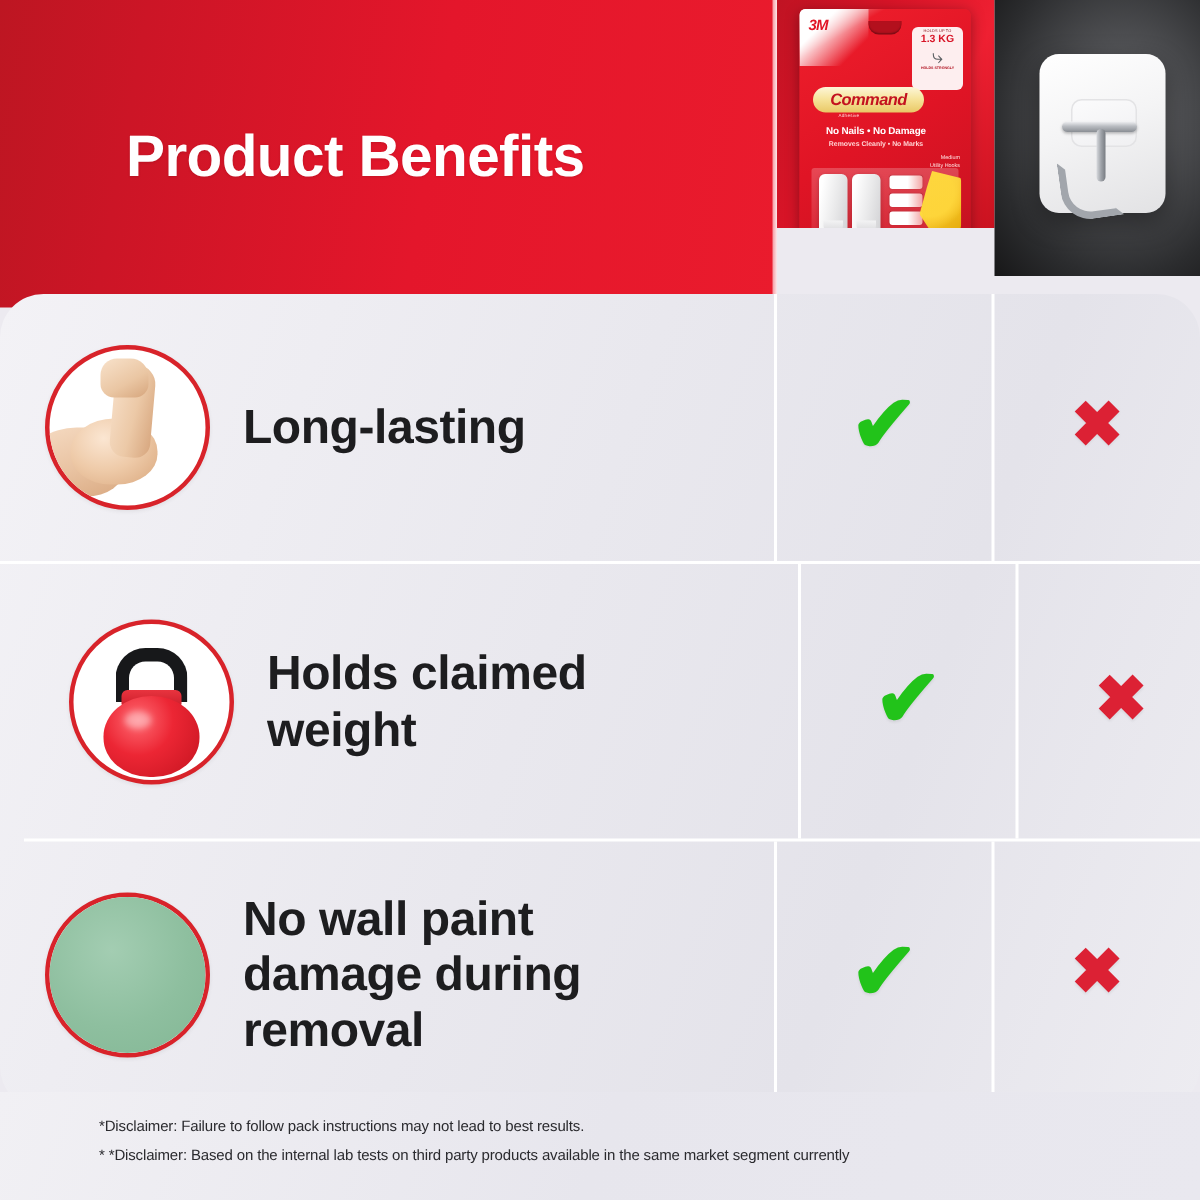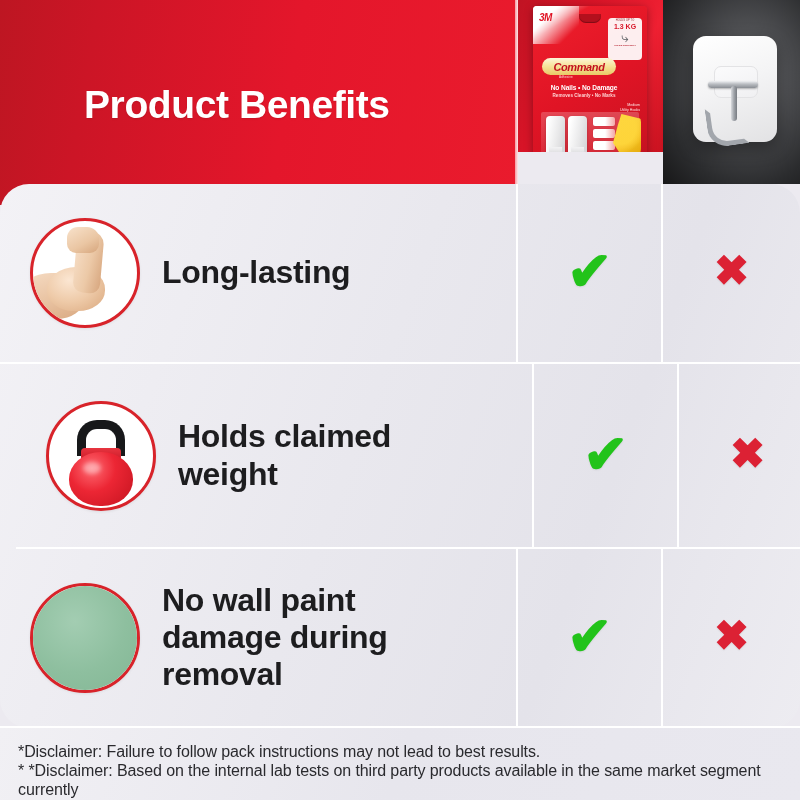--- a/index.html
+++ b/index.html
@@ -294,21 +294,21 @@
     width: 30px; height: 30px;
     border: 5px solid;
     border-color: transparent transparent #a2a6ac #a2a6ac;
     border-radius: 0 0 0 50%;
     transform: rotate(-8deg);
   }
 
   
   .table {
     position: absolute;
-    left: 0; top: 184px;
+    left: 0; top: 196px;
     width: 800px;
     height: 544px;
     background: linear-gradient(110deg, #f3f2f6 0%, #e9e8ee 45%, #e4e3ea 72%, #edecf1 100%);
     border-radius: 29px;
   }
   .row {
     position: relative;
     display: flex;
     width: 800px;
     border-bottom: 2px solid #ffffff;
@@ -452,24 +452,25 @@
   .footer {
     position: absolute;
     left: 0; top: 728px;
     width: 800px;
     height: 72px;
     background: linear-gradient(110deg, #f1f0f4 0%, #e7e6ed 50%, #e9e8ef 100%);
     padding: 14px 0 0 18px;
     box-sizing: border-box;
   }
   .disclaimer {
-    font-size: 16px;
+    font-size: 10px;
     color: #2a2a2e;
     line-height: 19px;
     letter-spacing: -0.1px;
+    margin-left: 48px;
   }
 </style>
 </head>
 <body>
 
 <div id="page">
 
   <div class="header">
 
     <div class="header-title-cell">

